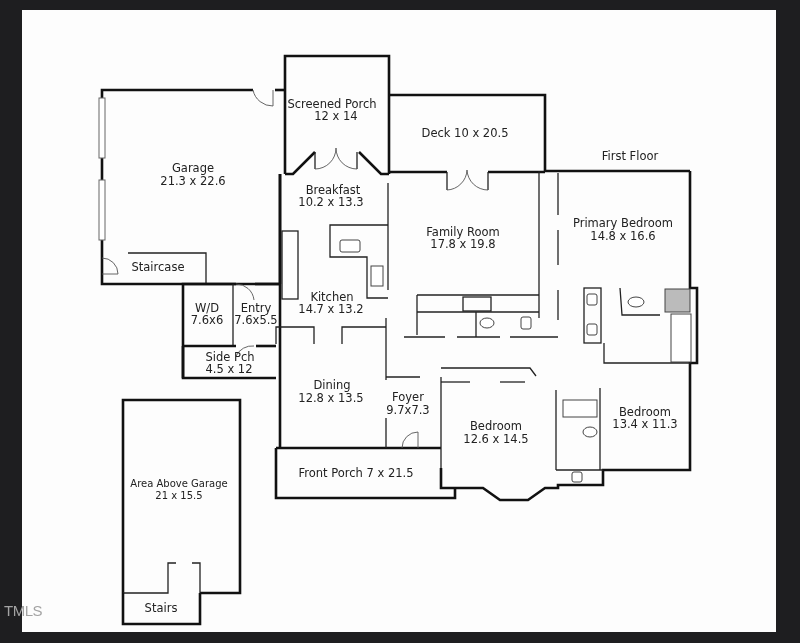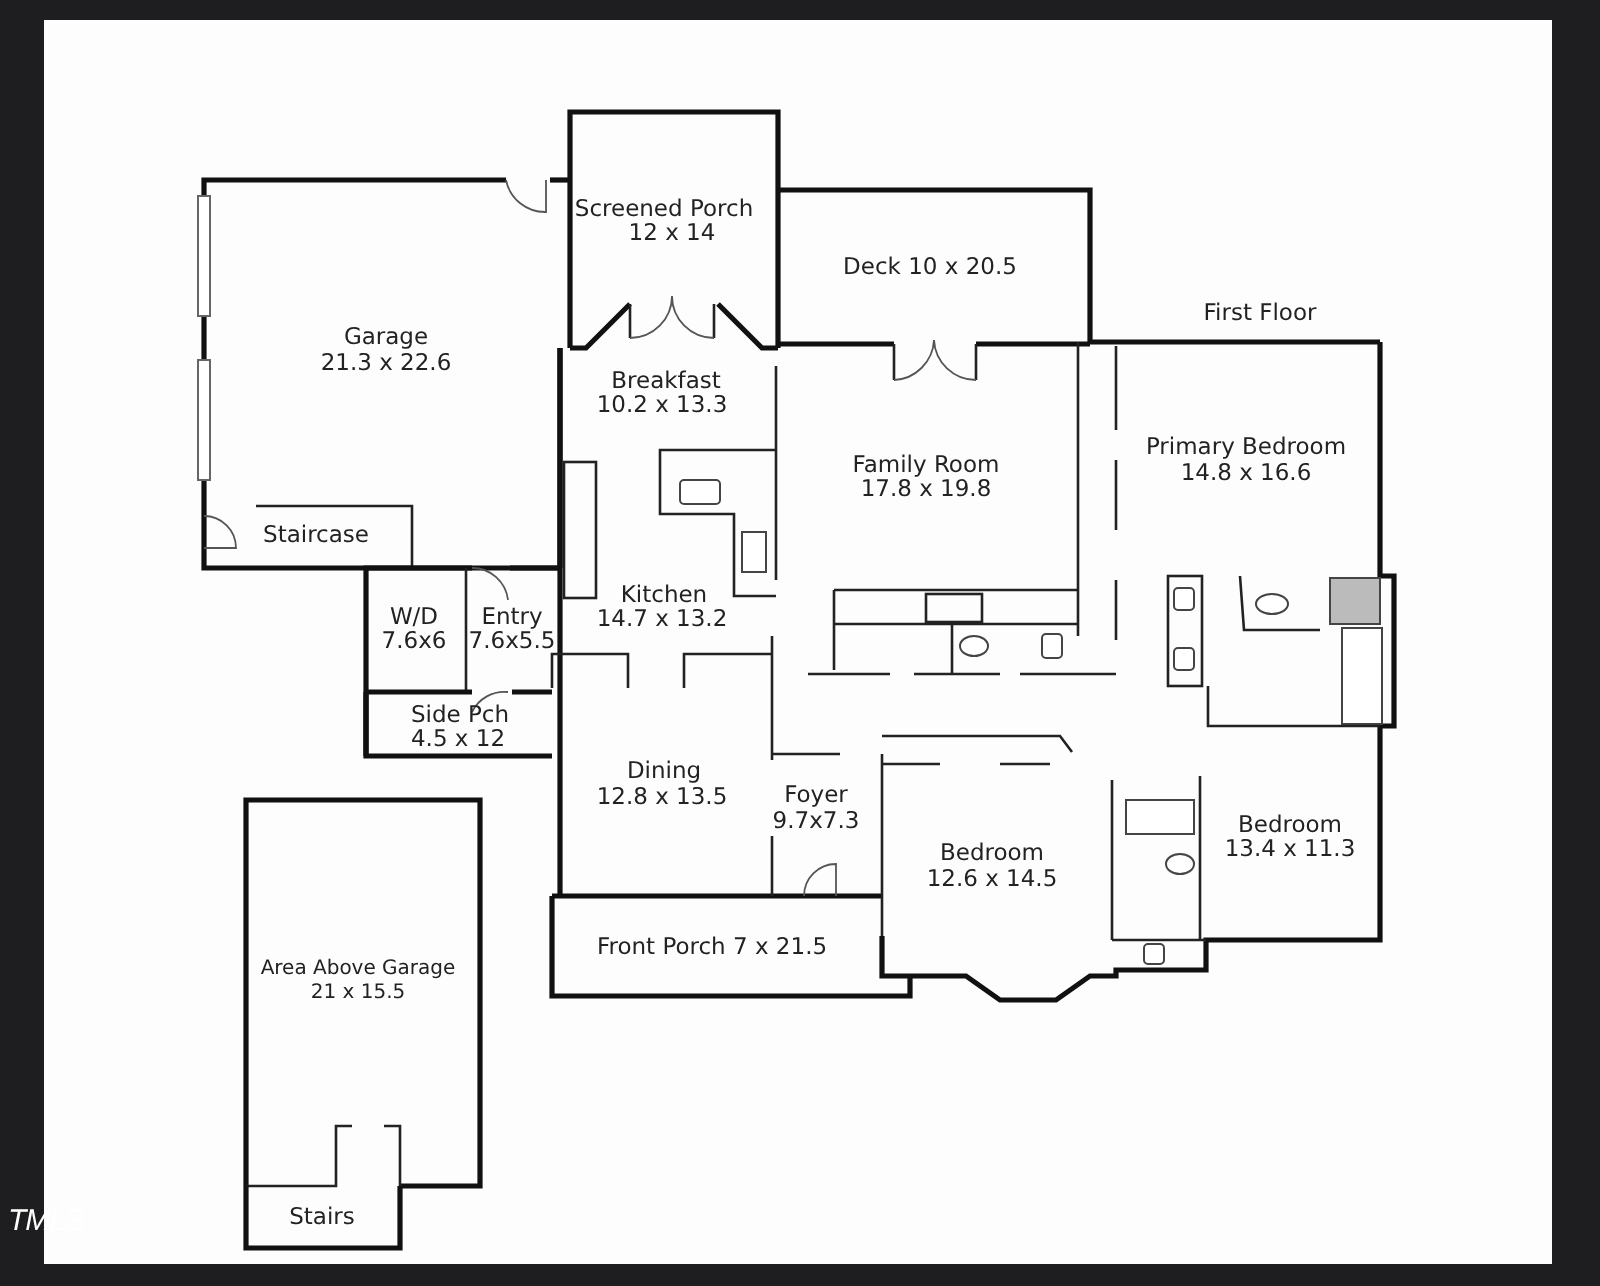--- a/index.html
+++ b/index.html
@@ -5,21 +5,21 @@
   html,body{margin:0;padding:0;}
   body{width:800px;height:643px;background:#1e1e20;position:relative;overflow:hidden;font-family:"DejaVu Sans",sans-serif;}
   #page{position:absolute;left:22px;top:10px;width:754px;height:622px;background:#fdfdfd;}
   svg{position:absolute;left:0;top:0;}
   .lbl{font-family:"DejaVu Sans",sans-serif;font-size:11.5px;fill:#222;text-anchor:middle;}
   .lbl-sm{font-family:"DejaVu Sans",sans-serif;font-size:10px;fill:#222;text-anchor:middle;}
   .w{stroke:#111;stroke-width:2.6;fill:none;}
   .t{stroke:#222;stroke-width:1.3;fill:none;}
   .d{stroke:#555;stroke-width:0.9;fill:none;}
   .fx{stroke:#444;stroke-width:1;fill:#fff;}
-  #watermark{position:absolute;left:4px;top:602px;font-family:"Liberation Sans",sans-serif;font-size:15px;color:#ffffff;letter-spacing:-0.5px;font-style:italic;}
+  #watermark{position:absolute;left:4px;top:602px;font-family:"Liberation Sans",sans-serif;font-size:15px;color:#a3a3a3;letter-spacing:-0.5px;}
 </style>
 </head>
 <body>
 
 <div id="page">
 <svg width="754" height="622" viewBox="22 10 754 622">
 
   <g>
     <polyline class="w" points="253,90 102,90 102,284 206,284"></polyline>
     <polyline class="w" points="275,90 285,90"></polyline>

